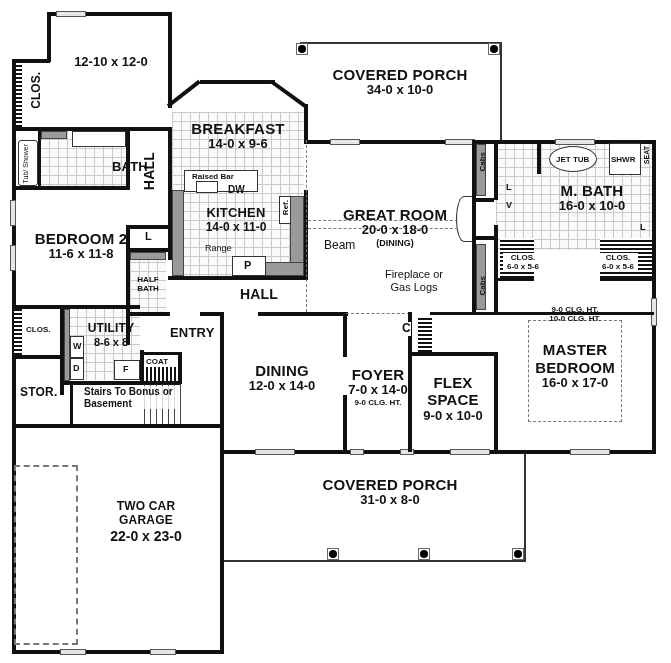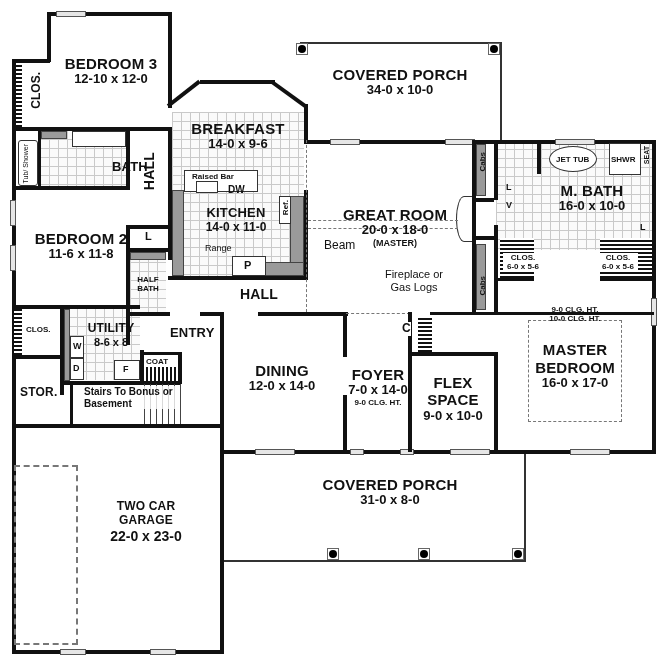--- a/index.html
+++ b/index.html
@@ -177,21 +177,20 @@
   <div class="fixture" style="left:70px;top:336px;width:14px;height:22px;"></div>
   <div class="fixture" style="left:70px;top:358px;width:14px;height:22px;"></div>
   <div class="fixture" style="left:114px;top:360px;width:26px;height:20px;"></div>
   <div class="dash" style="left:528px;top:320px;width:94px;height:102px;border-width:1.5px;"></div>
   <div class="dashline" style="left:308px;top:220px;width:150px;"></div>
   <div class="dashline" style="left:308px;top:228px;width:150px;"></div>
 
   <div class="room" style="left:144px;top:384px;width:38px;height:40px;background-image:repeating-linear-gradient(90deg,#444 0 1px,transparent 1px 6px);"></div>
 
   <div class="label" style="left:52px;top:55px;width:118px;">
-    <div class="name">BEDROOM 3</div>
     <div class="dim">12-10 x 12-0</div>
   </div>
   <div class="label vertical small" style="left:30px;top:72px;font-size:12px;">CLOS.</div>
   <div class="label name" style="left:76px;top:160px;font-size:13px;margin-left:36px;">BATH</div>
   <div class="label vertical" style="left:22px;top:144px;font-size:7px;font-weight:normal;white-space:normal;width:14px;">Tub/ Shower</div>
   <div class="label vertical name" style="left:141px;top:152px;font-size:14px;">HALL</div>
 
   <div class="label" style="left:178px;top:120px;width:120px;">
     <div class="name">BREAKFAST</div>
     <div class="dim">14-0 x 9-6</div>
@@ -202,21 +201,21 @@
     <div class="name" style="font-size:13px;">KITCHEN</div>
     <div class="dim" style="font-size:12px;">14-0 x 11-0</div>
   </div>
   <div class="label vertical tiny" style="left:281px;top:200px;">Ref.</div>
   <div class="label tiny" style="left:205px;top:243px;font-weight:normal;font-size:9px;">Range</div>
   <div class="label small" style="left:244px;top:259px;font-size:11px;">P</div>
 
   <div class="label" style="left:330px;top:206px;width:130px;">
     <div class="name">GREAT ROOM</div>
     <div class="dim">20-0 x 18-0</div>
-    <div class="tiny" style="font-size:9px;">(MASTER)</div>
+    <div class="tiny" style="font-size:9px;">(DINING)</div>
   </div>
   <div class="label tiny" style="left:324px;top:239px;font-weight:normal;font-size:12px;">Beam</div>
   <div class="label" style="left:384px;top:268px;width:60px;white-space:normal;font-size:11px;font-weight:normal;">Fireplace or Gas Logs</div>
   <div class="label vertical tiny" style="left:478px;top:152px;">Cabs</div>
   <div class="label vertical tiny" style="left:478px;top:276px;">Cabs</div>
 
   <div class="label" style="left:542px;top:182px;width:100px;">
     <div class="name">M. BATH</div>
     <div class="dim">16-0 x 10-0</div>
   </div>

